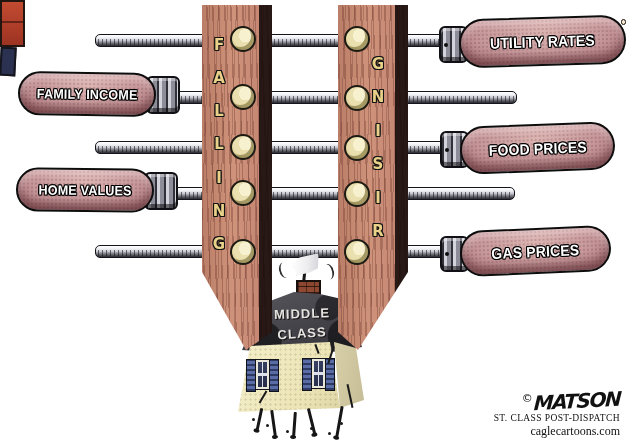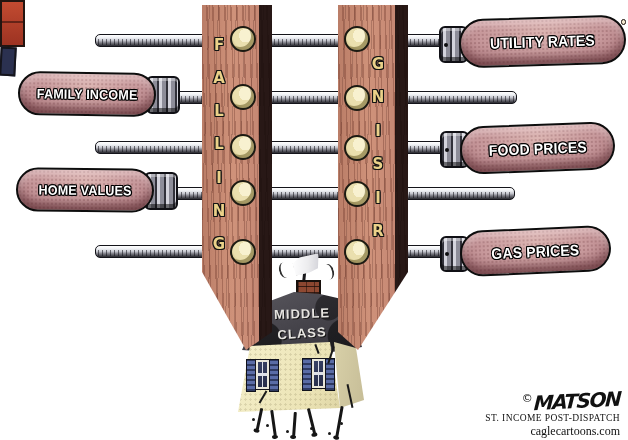--- a/index.html
+++ b/index.html
@@ -227,17 +227,17 @@
     <span class="label">FOOD PRICES</span>
   </div>
   <div class="handle rh" style="left:460px;top:228px;width:147px;height:42px;transform:rotate(-2.5deg);">
     <span class="label">GAS PRICES</span>
   </div>
 
   <div class="sig">
     <div class="artist-row">
       <span class="copy">©</span><span class="artist">MATSON</span>
     </div>
-    <div class="pub">ST. INCOME POST-DISPATCH</div>
+    <div class="pub">ST. CLASS POST-DISPATCH</div>
     <div class="site">caglecartoons.com</div>
   </div>
 
 </div>
 
 </body></html>

